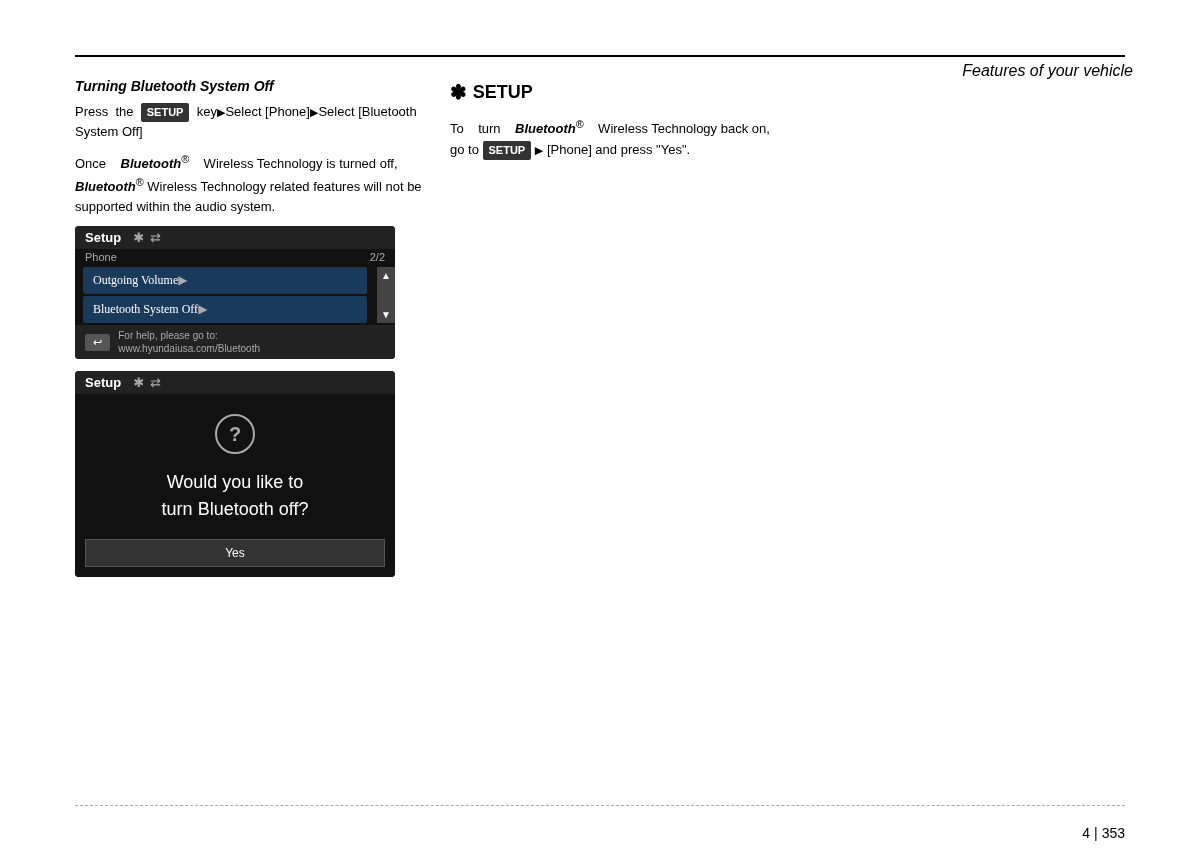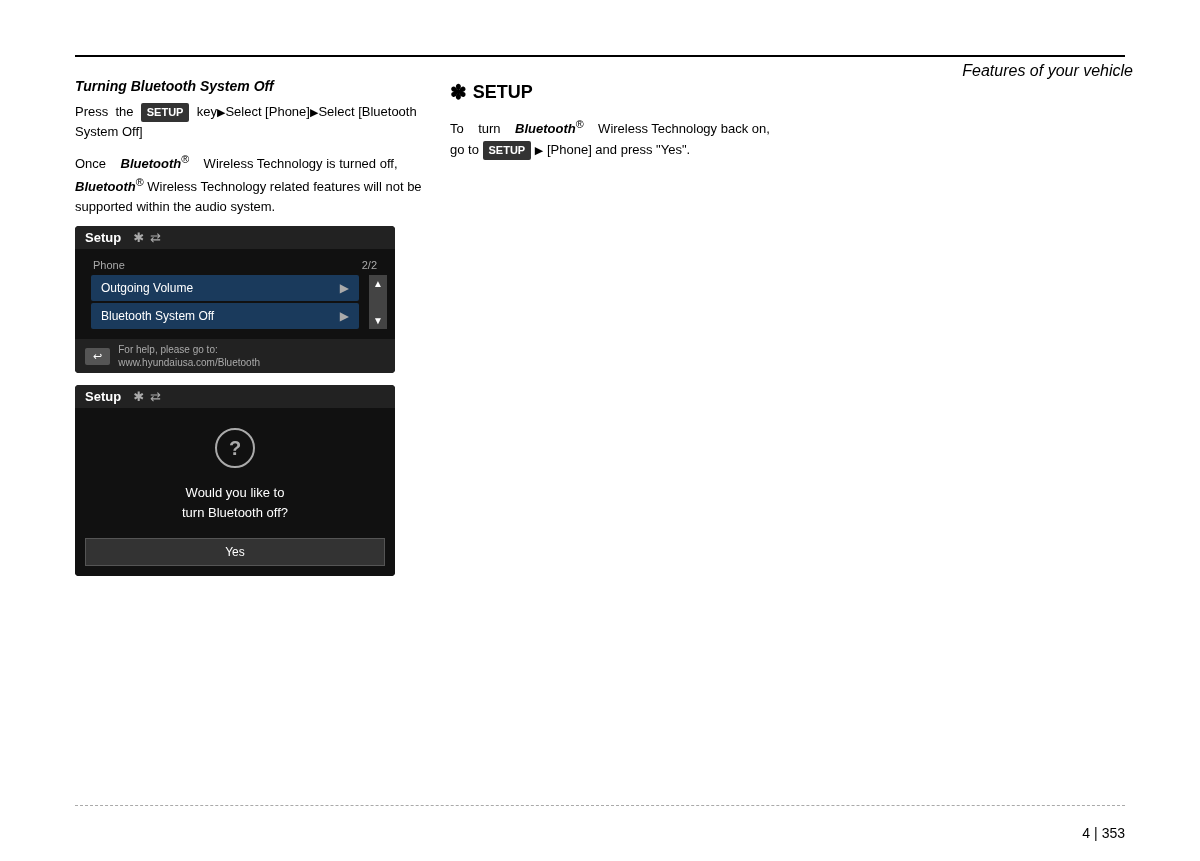--- a/index.html
+++ b/index.html
@@ -119,42 +119,43 @@
       gap: 6px;
       margin-left: 4px;
     }
     .screen-header-icon {
       color: #aaa;
       font-size: 13px;
     }
 
     .screen-body {
       background: #111;
-      padding: 8px;
+      padding: 0;
     }
 
     .screen-top-bar {
       display: flex;
       justify-content: space-between;
       align-items: center;
       padding: 2px 10px;
       color: #aaa;
       font-size: 11px;
     }
 
     .menu-row {
       display: flex;
       align-items: center;
-      justify-content: space-between;
+      justify-content: flex-start;
       padding: 6px 10px;
       margin: 2px 8px;
       background: #1a3a5c;
       border-radius: 2px;
       color: #fff;
       font-size: 12px;
+      font-family: Liberation Serif, serif;
     }
     .menu-row-arrow {
       color: #aaa;
       font-size: 12px;
     }
 
     .screen-menu-area {
       position: relative;
       padding-right: 20px;
     }
@@ -193,21 +194,21 @@
       display: flex;
       align-items: center;
       justify-content: center;
       margin: 0 auto 12px;
       color: #aaa;
       font-size: 20px;
       font-weight: bold;
     }
     .dialog-text {
       color: #fff;
-      font-size: 13px;
+      font-size: 18px;
       line-height: 1.5;
       margin-bottom: 16px;
       margin-top: 15px;
     }
     .dialog-buttons {
       display: flex;
       gap: 0;
       margin-top: 16px;
     }
     .dialog-btn {

